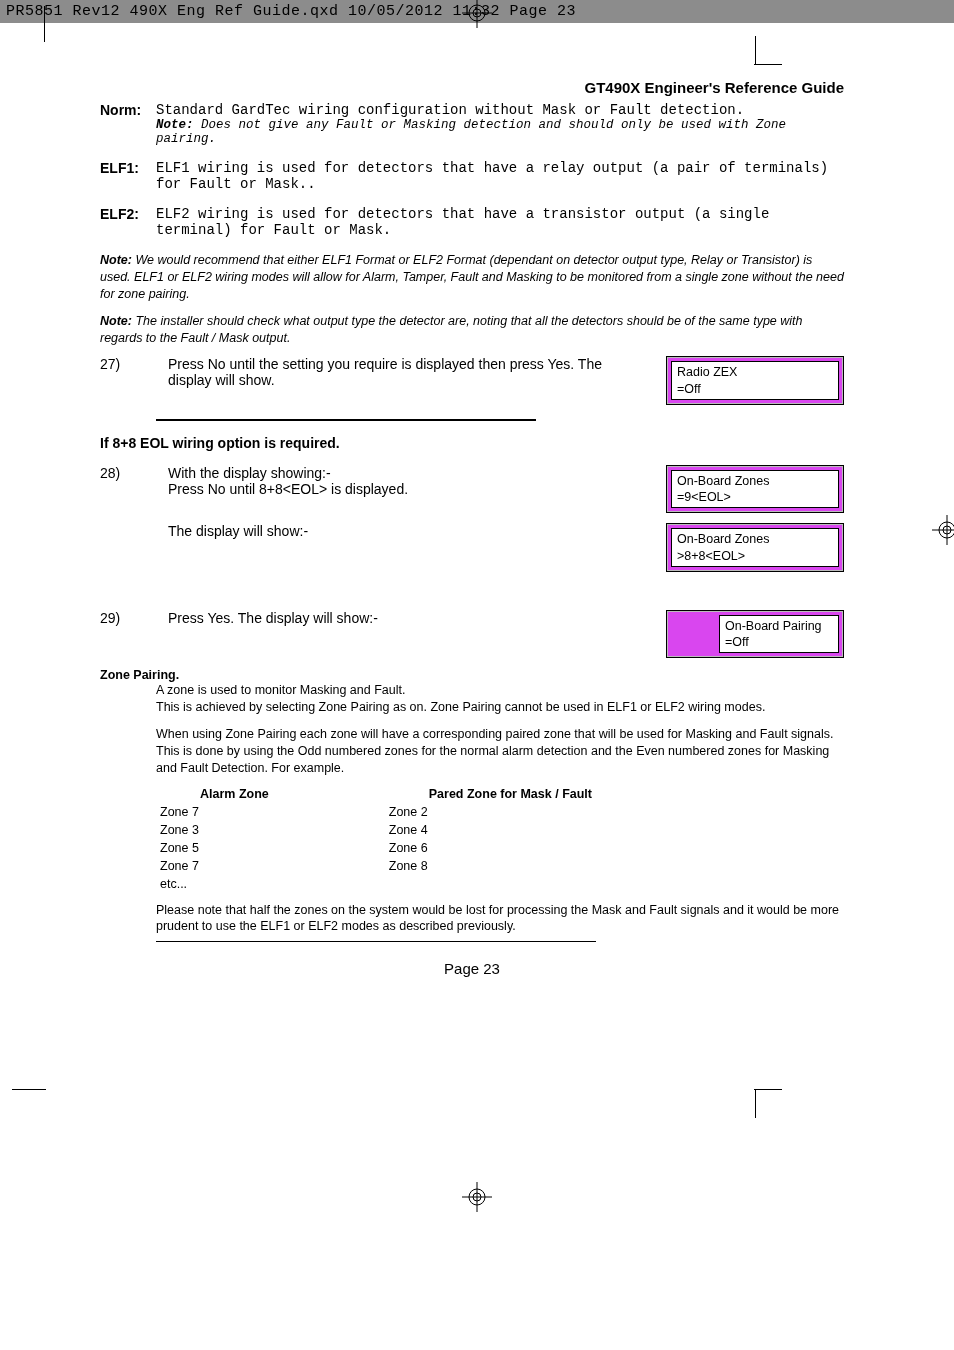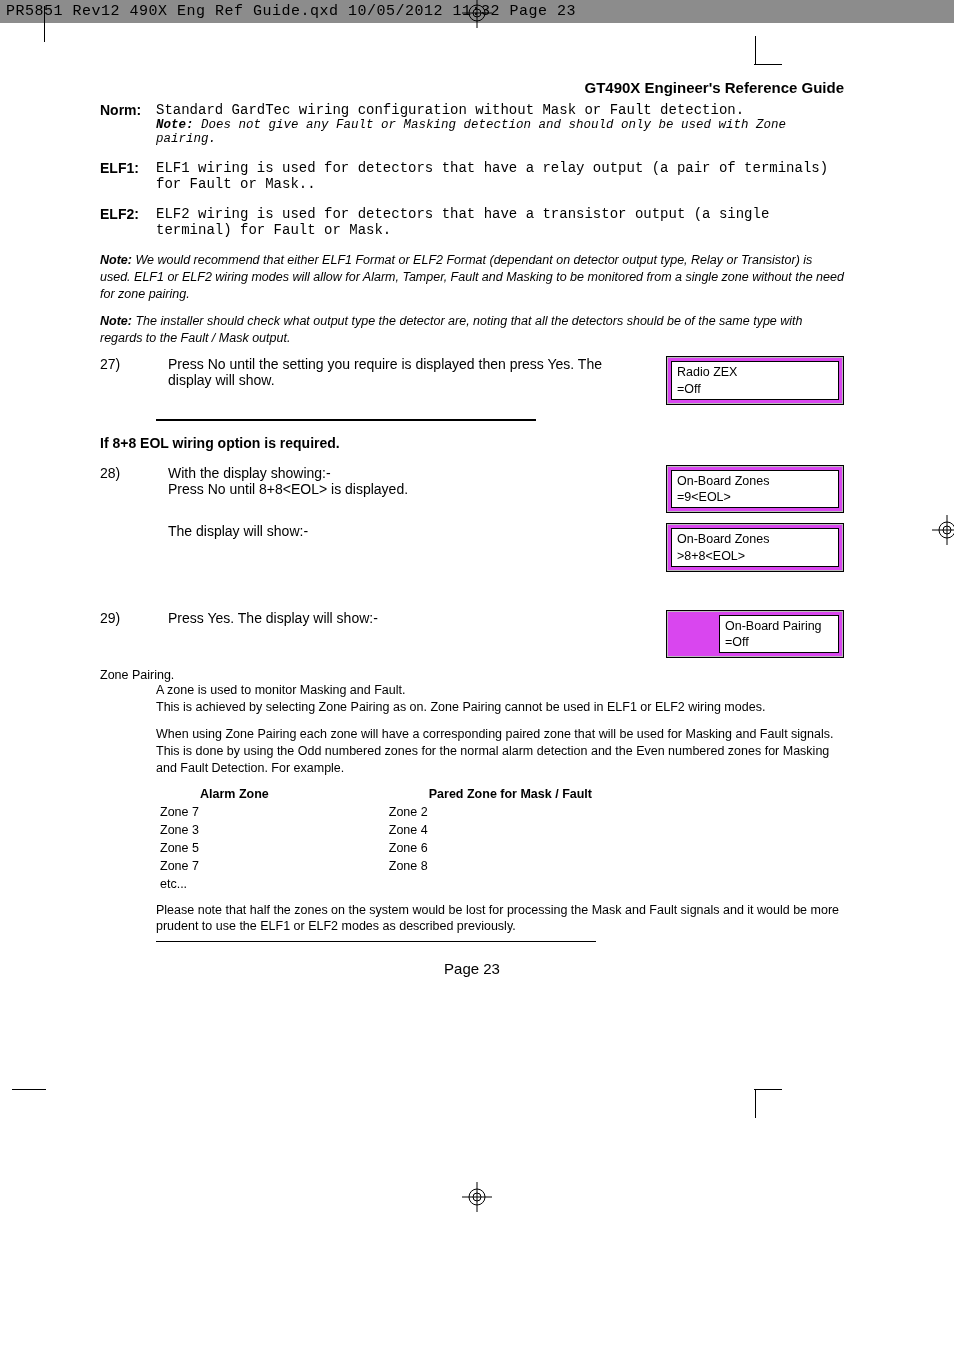--- a/index.html
+++ b/index.html
@@ -51,21 +51,21 @@
     background: #fff;
     padding: 2px 5px;
     font-size: 12.5px;
     line-height: 1.3;
     min-height: 32px;
   }
   .hr-half {
     border: 0; border-top: 2px solid #000;
     width: 380px; margin: 14px 0 14px 56px;
   }
-  .zone-title { font-weight: normal; font-size: 12.5px; margin-top: 6px; }
+  .zone-title { font-weight: bold; font-size: 12.5px; margin-top: 6px; }
   .indent-para { font-size: 12.5px; margin-left: 56px; line-height: 1.35; }
   .zone-table {
     font-size: 12.5px; margin: 8px 0 8px 60px; display: flex; gap: 120px;
   }
   .zone-col { line-height: 1.45; }
   .zone-col .b { font-weight: bold; margin-left: 40px; }
   .bottom-text { font-size: 12.5px; margin-left: 56px; line-height: 1.35; }
   .hr-thin { border: 0; border-top: 1.5px solid #000; width: 440px; margin: 6px 0 0 56px; }
   .page-num { text-align: center; margin-top: 18px; font-size: 15px; }
   

